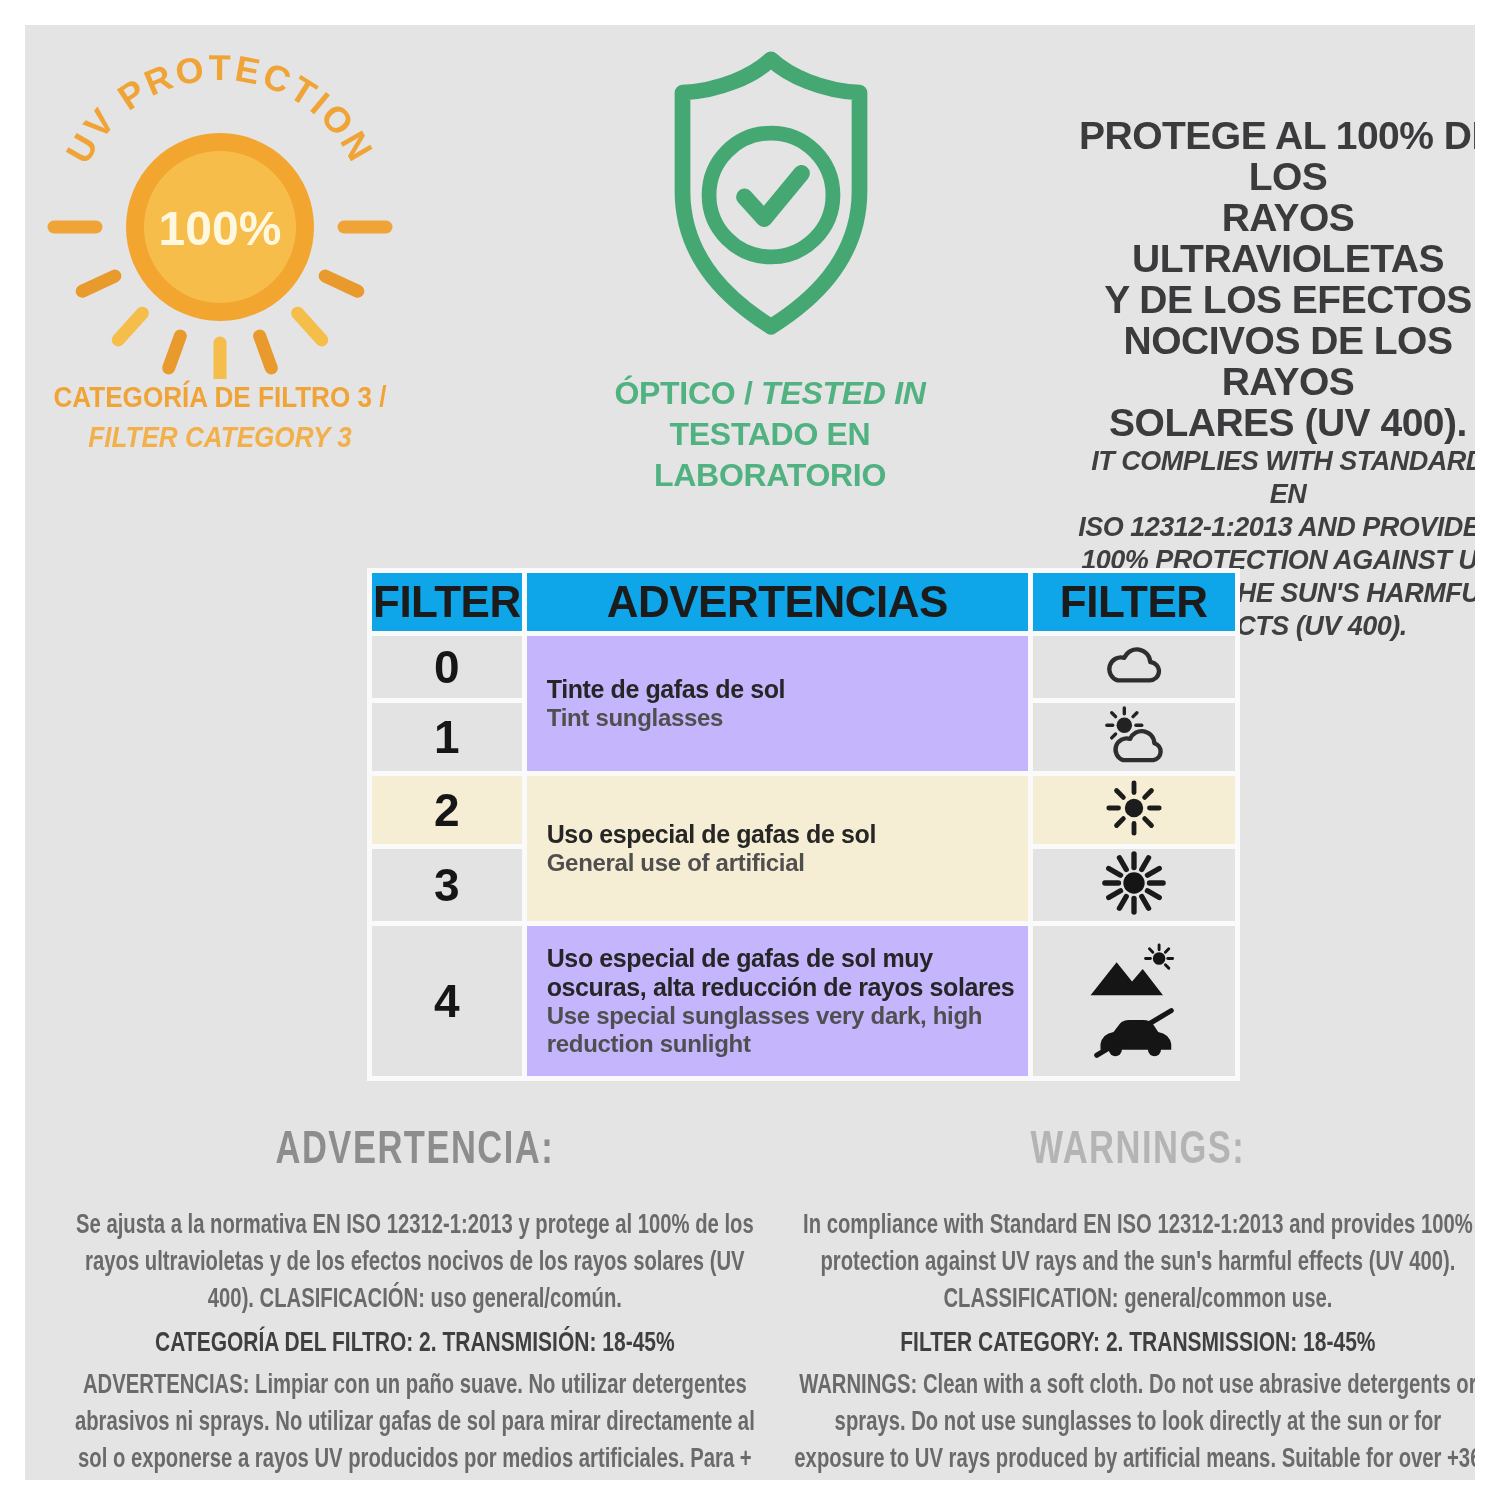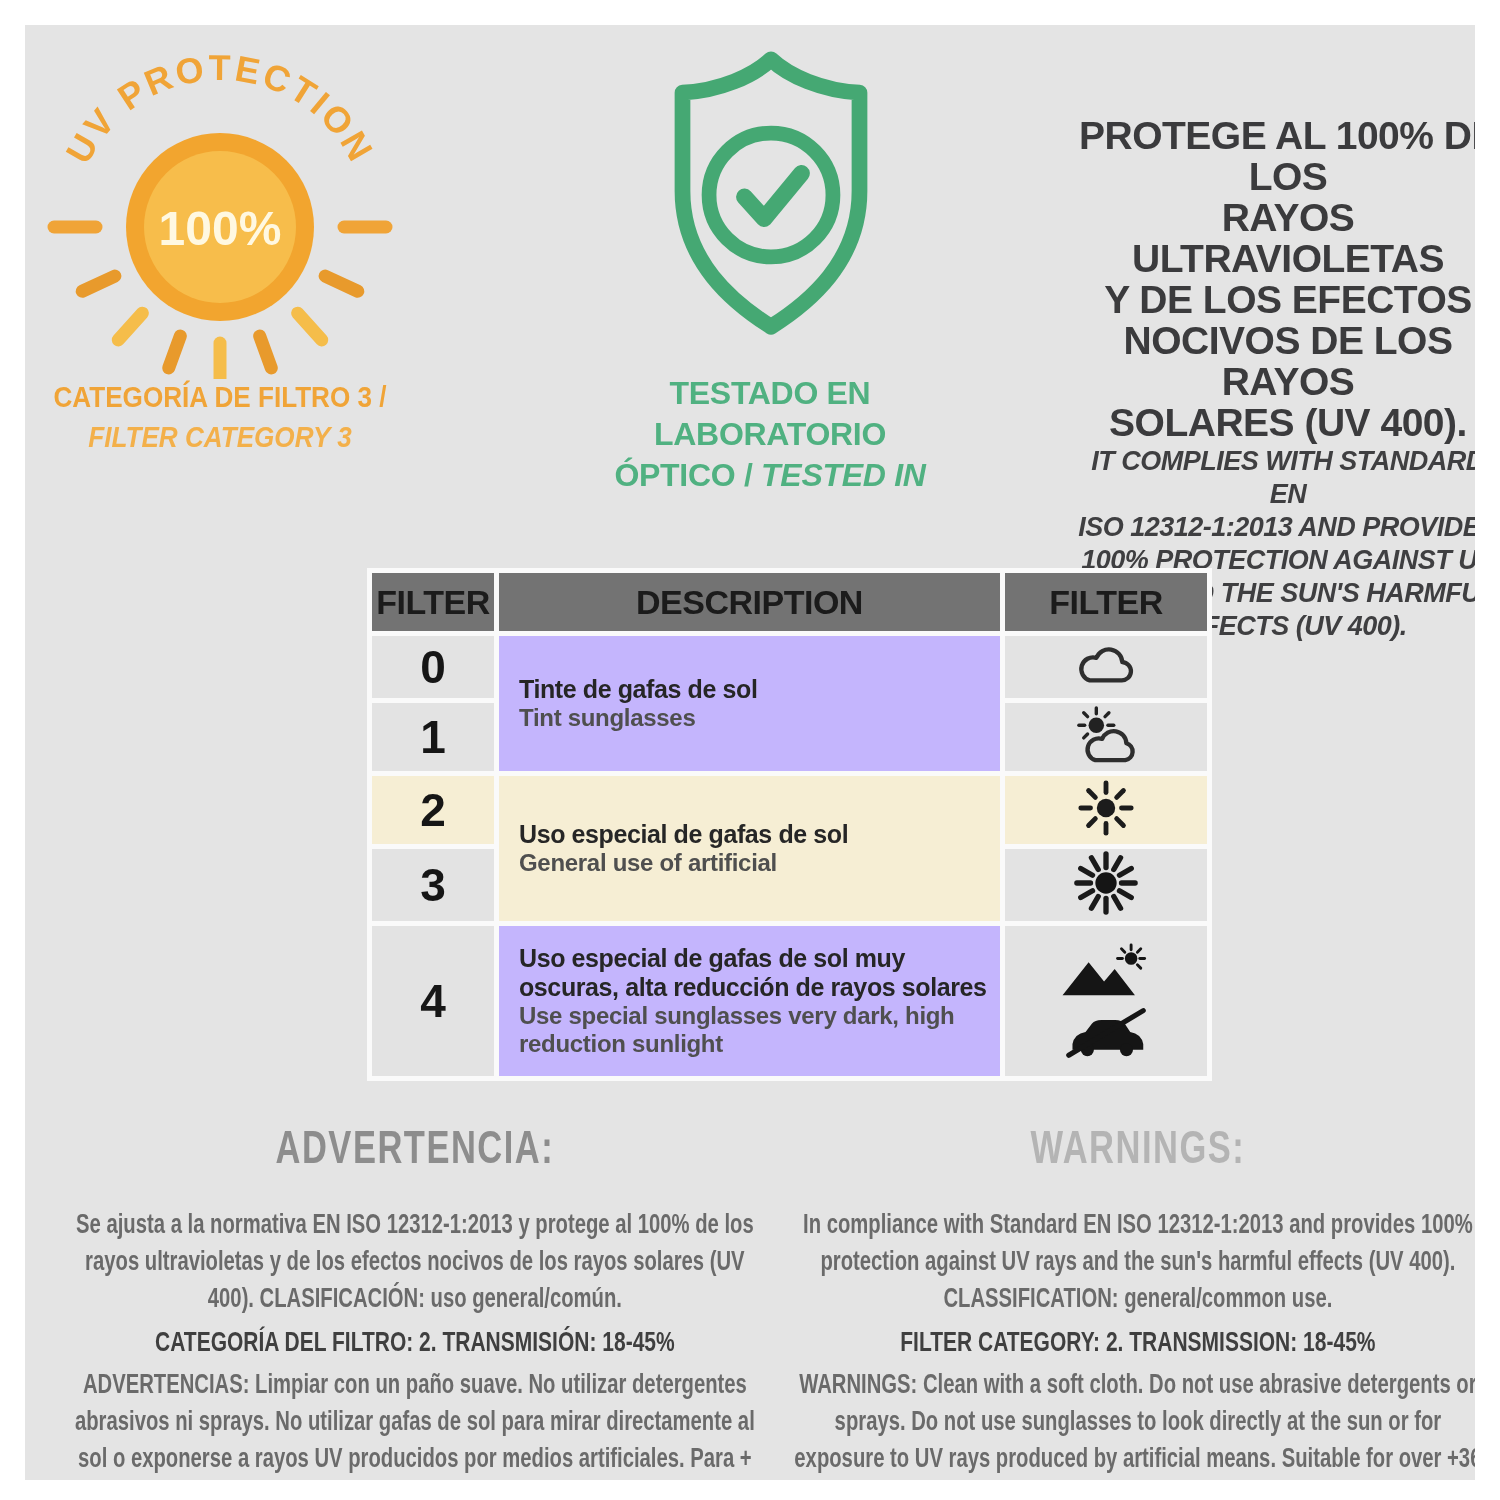--- a/index.html
+++ b/index.html
@@ -22,21 +22,21 @@
 
   
   .protect{position:absolute;left:1050px;top:90px;width:426px;text-align:center;color:#3b3b3d;}
   .protect .es{font-weight:700;font-size:39px;line-height:41px;letter-spacing:-0.5px;white-space:pre-line;}
   .protect .en{font-weight:700;font-style:italic;font-size:27px;line-height:33px;letter-spacing:-0.5px;
                white-space:pre-line;margin-top:2px;color:#3f3f41;}
 
   
   table.ftable{position:absolute;left:342px;top:543px;border-collapse:separate;border-spacing:5px;
                background:#fafafa;}
-  .ftable th{background:#737373;height:56px;font-size:34px;font-weight:700;color:#1b1b1b;
+  .ftable th{background:#0ea5e9;height:56px;font-size:44px;font-weight:700;color:#1b1b1b;
              letter-spacing:-0.5px;text-align:center;}
   .ftable td{vertical-align:middle;}
   .fcell{background:#e3e3e3;width:120px;text-align:center;font-size:46px;font-weight:700;color:#161616;}
   .dcell{background:#c4b5fd;width:480px;padding-left:20px;}
   .scell{background:#e3e3e3;width:200px;text-align:center;}
   .hl{background:#f6eed4 !important;}
   .dmain{font-weight:700;font-size:25px;line-height:29px;color:#262626;letter-spacing:-0.4px;}
   .dsub{font-weight:700;font-size:24px;line-height:28px;color:#4f4f4f;letter-spacing:-0.3px;}
   .sym-stack{display:flex;flex-direction:column;align-items:center;gap:6px;}
 
@@ -97,42 +97,42 @@
     <div>CATEGORÍA DE FILTRO 3 /</div>
     <div class="it">FILTER CATEGORY 3</div>
   </div>
 
   <svg class="shield" viewBox="0 0 240 300">
     <path d="M120 14 C138 31 172 46 210 48 L210 148 C210 220 158 262 120 286 C82 262 30 220 30 148 L30 48 C68 46 102 31 120 14 Z" fill="none" stroke="#45a873" stroke-width="16" stroke-linejoin="round"></path>
     <circle cx="120" cy="152" r="63" fill="none" stroke="#45a873" stroke-width="15"></circle>
     <path d="M93 154 L113 176 L151 130" fill="none" stroke="#45a873" stroke-width="17" stroke-linecap="round" stroke-linejoin="round"></path>
   </svg>
   <div class="lab-caption">
+    <div><span>ÓPTICO / </span><span class="it">TESTED IN</span></div>
     <div>TESTADO EN LABORATORIO</div>
-    <div><span>ÓPTICO / </span><span class="it">TESTED IN</span></div>
   </div>
 
   <div class="protect">
     <div class="es">PROTEGE AL 100% DE LOS
 RAYOS ULTRAVIOLETAS
 Y DE LOS EFECTOS
 NOCIVOS DE LOS RAYOS
 SOLARES (UV 400).</div>
     <div class="en">IT COMPLIES WITH STANDARD EN
 ISO 12312-1:2013 AND PROVIDES
 100% PROTECTION AGAINST UV
 RAYS AND THE SUN'S HARMFUL
 EFFECTS (UV 400).</div>
   </div>
 
   <table class="ftable">
     <thead>
       <tr>
         <th>FILTER</th>
-        <th>DESCRIPTION</th>
+        <th>ADVERTENCIAS</th>
         <th>FILTER</th>
       </tr>
     </thead>
     <tbody>
       <tr style="height:62px;">
         <td class="fcell">0</td>
         <td class="dcell" rowspan="2">
           <div class="dmain">Tinte de gafas de sol</div>
           <div class="dsub">Tint sunglasses</div>
         </td>

